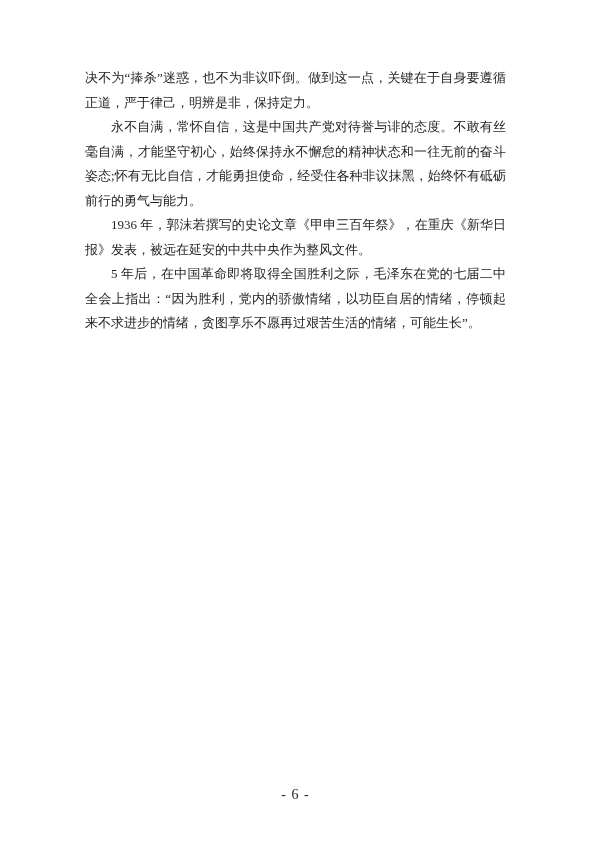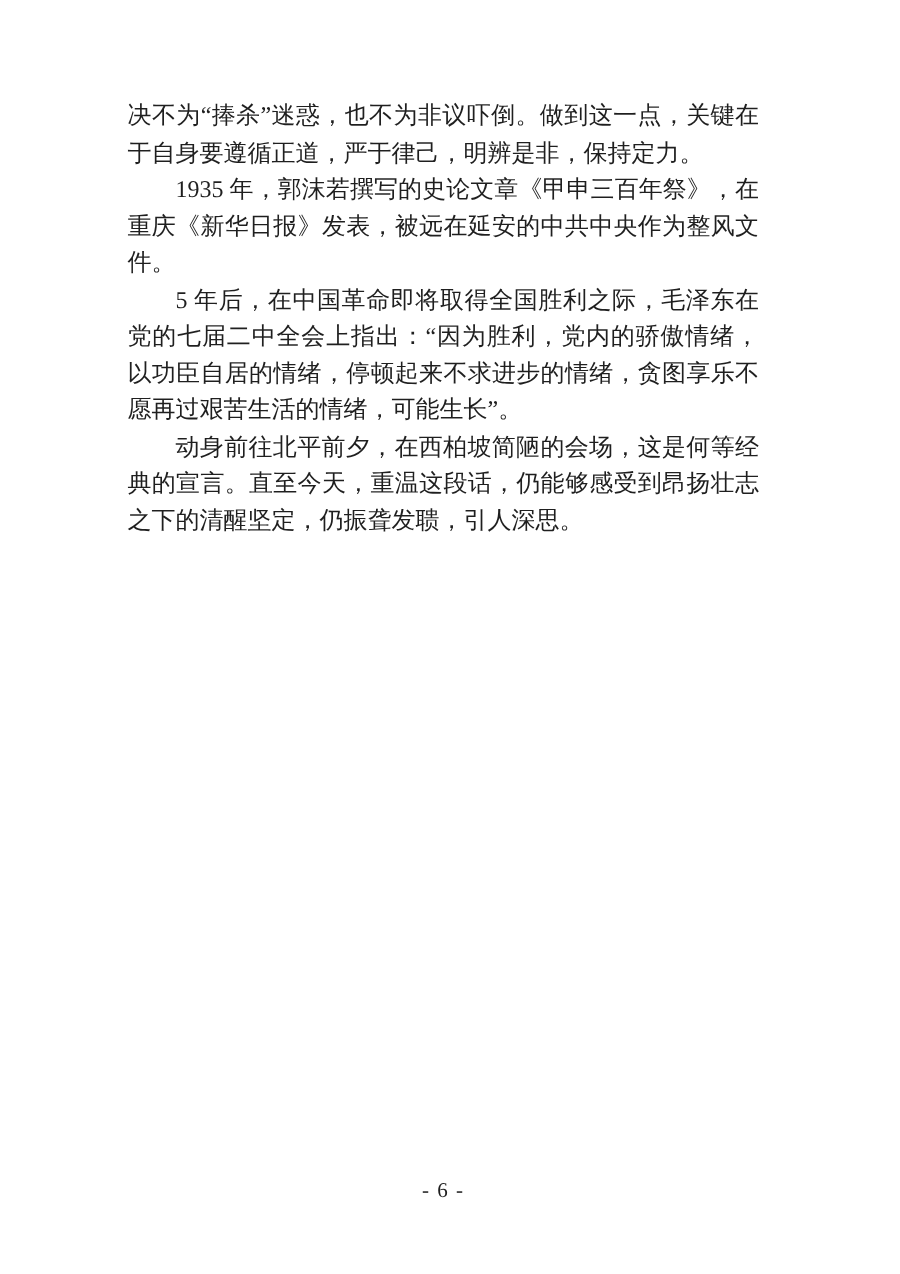--- a/index.html
+++ b/index.html
@@ -18,21 +18,21 @@
   }
   .doc-body {
     position: absolute;
     left: 85px;
     top: 66px;
     width: 421px;
   }
   .doc-body p.para {
     margin: 0;
     padding: 0;
-    font-size: 16px;
+    font-size: 13px;
     line-height: 24.5px;
     text-align: justify;
     text-justify: inter-ideograph;
     word-break: normal;
     overflow-wrap: break-word;
   }
   .doc-body p.para.indent {
     text-indent: 2em;
   }
   .page-footer {
@@ -47,18 +47,18 @@
     letter-spacing: 1px;
   }
 </style>
 </head>
 <body>
 
 <div class="page">
   <div class="doc-body">
 
   <p class="para">决不为“捧杀”迷惑，也不为非议吓倒。做到这一点，关键在于自身要遵循正道，严于律己，明辨是非，保持定力。</p>
-      <p class="para indent">1935 年，郭沫若撰写的史论文章《甲申三百年祭》，在重庆《新华日报》发表，被远在延安的中共中央作为整风文件。</p>
+      <p class="para indent">永不自满，常怀自信，这是中国共产党对待誉与诽的态度。不敢有丝毫自满，才能坚守初心，始终保持永不懈怠的精神状态和一往无前的奋斗姿态;怀有无比自信，才能勇担使命，经受住各种非议抹黑，始终怀有砥砺前行的勇气与能力。</p>
+      <p class="para indent">1936 年，郭沫若撰写的史论文章《甲申三百年祭》，在重庆《新华日报》发表，被远在延安的中共中央作为整风文件。</p>
       <p class="para indent">5 年后，在中国革命即将取得全国胜利之际，毛泽东在党的七届二中全会上指出：“因为胜利，党内的骄傲情绪，以功臣自居的情绪，停顿起来不求进步的情绪，贪图享乐不愿再过艰苦生活的情绪，可能生长”。</p>
-      <p class="para indent">动身前往北平前夕，在西柏坡简陋的会场，这是何等经典的宣言。直至今天，重温这段话，仍能够感受到昂扬壮志之下的清醒坚定，仍振聋发聩，引人深思。</p>
     </div>
   <div class="page-footer">- 6 -</div>
 </div>
 
 </body></html>

